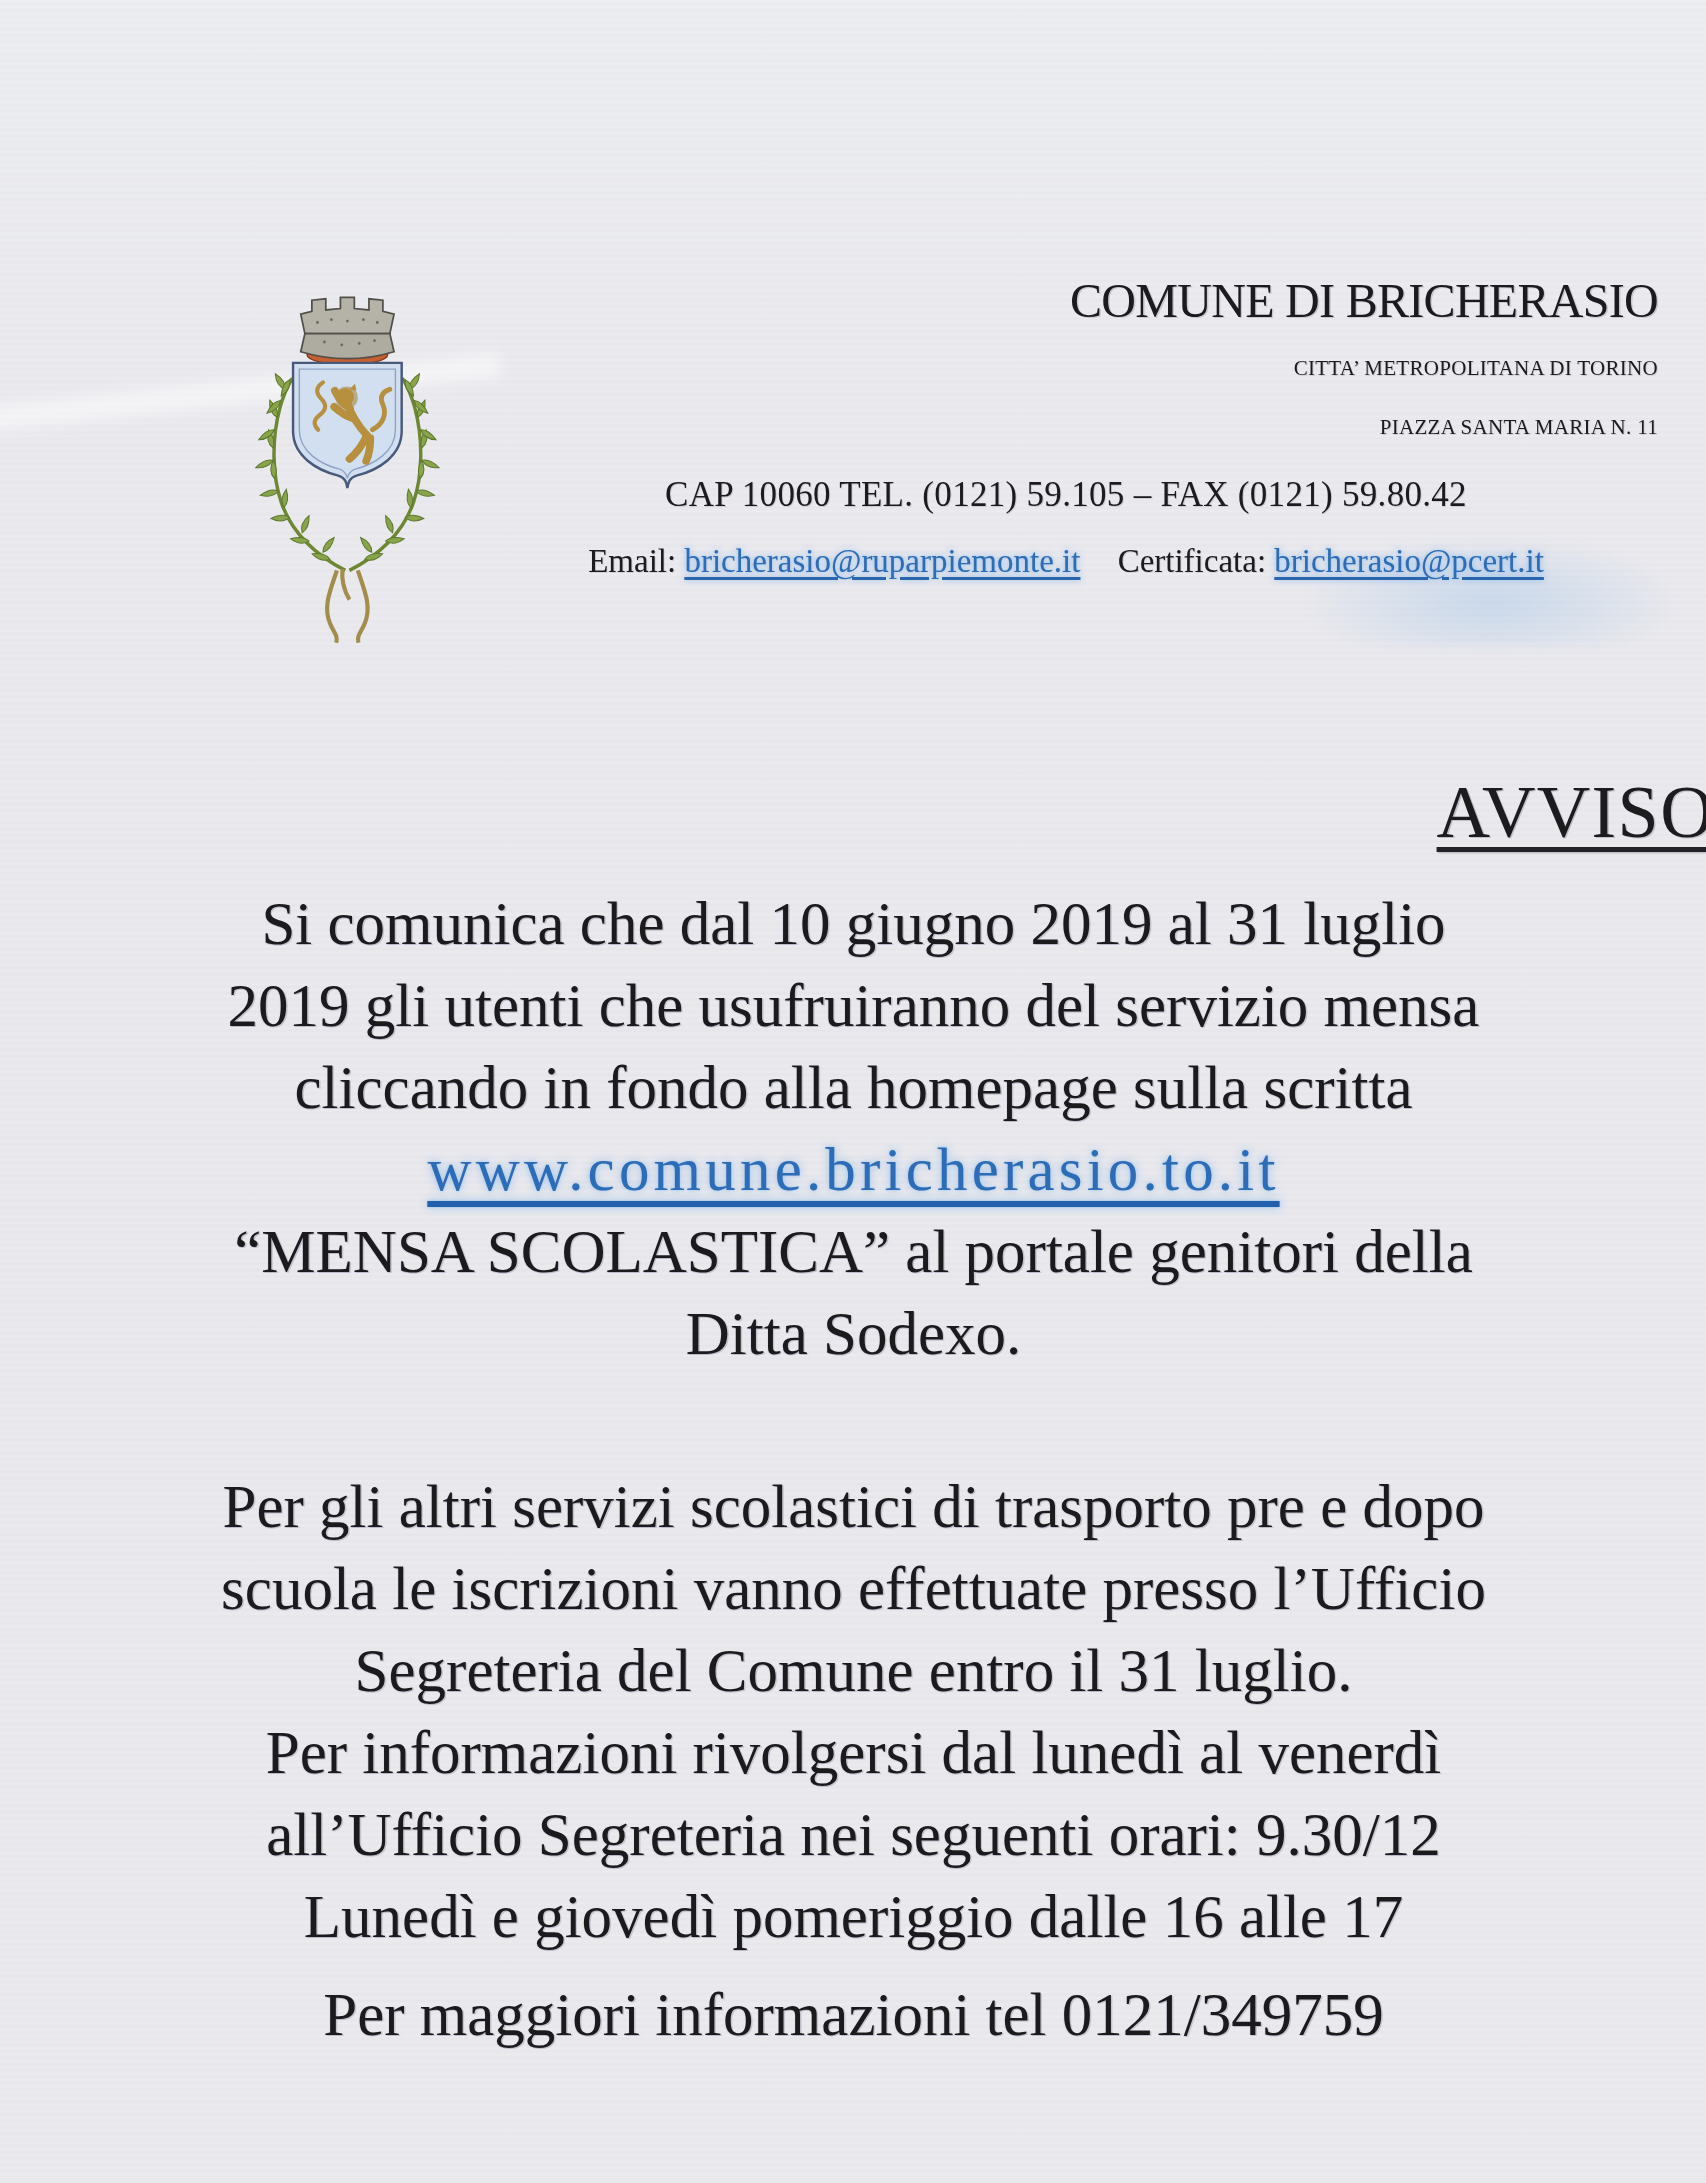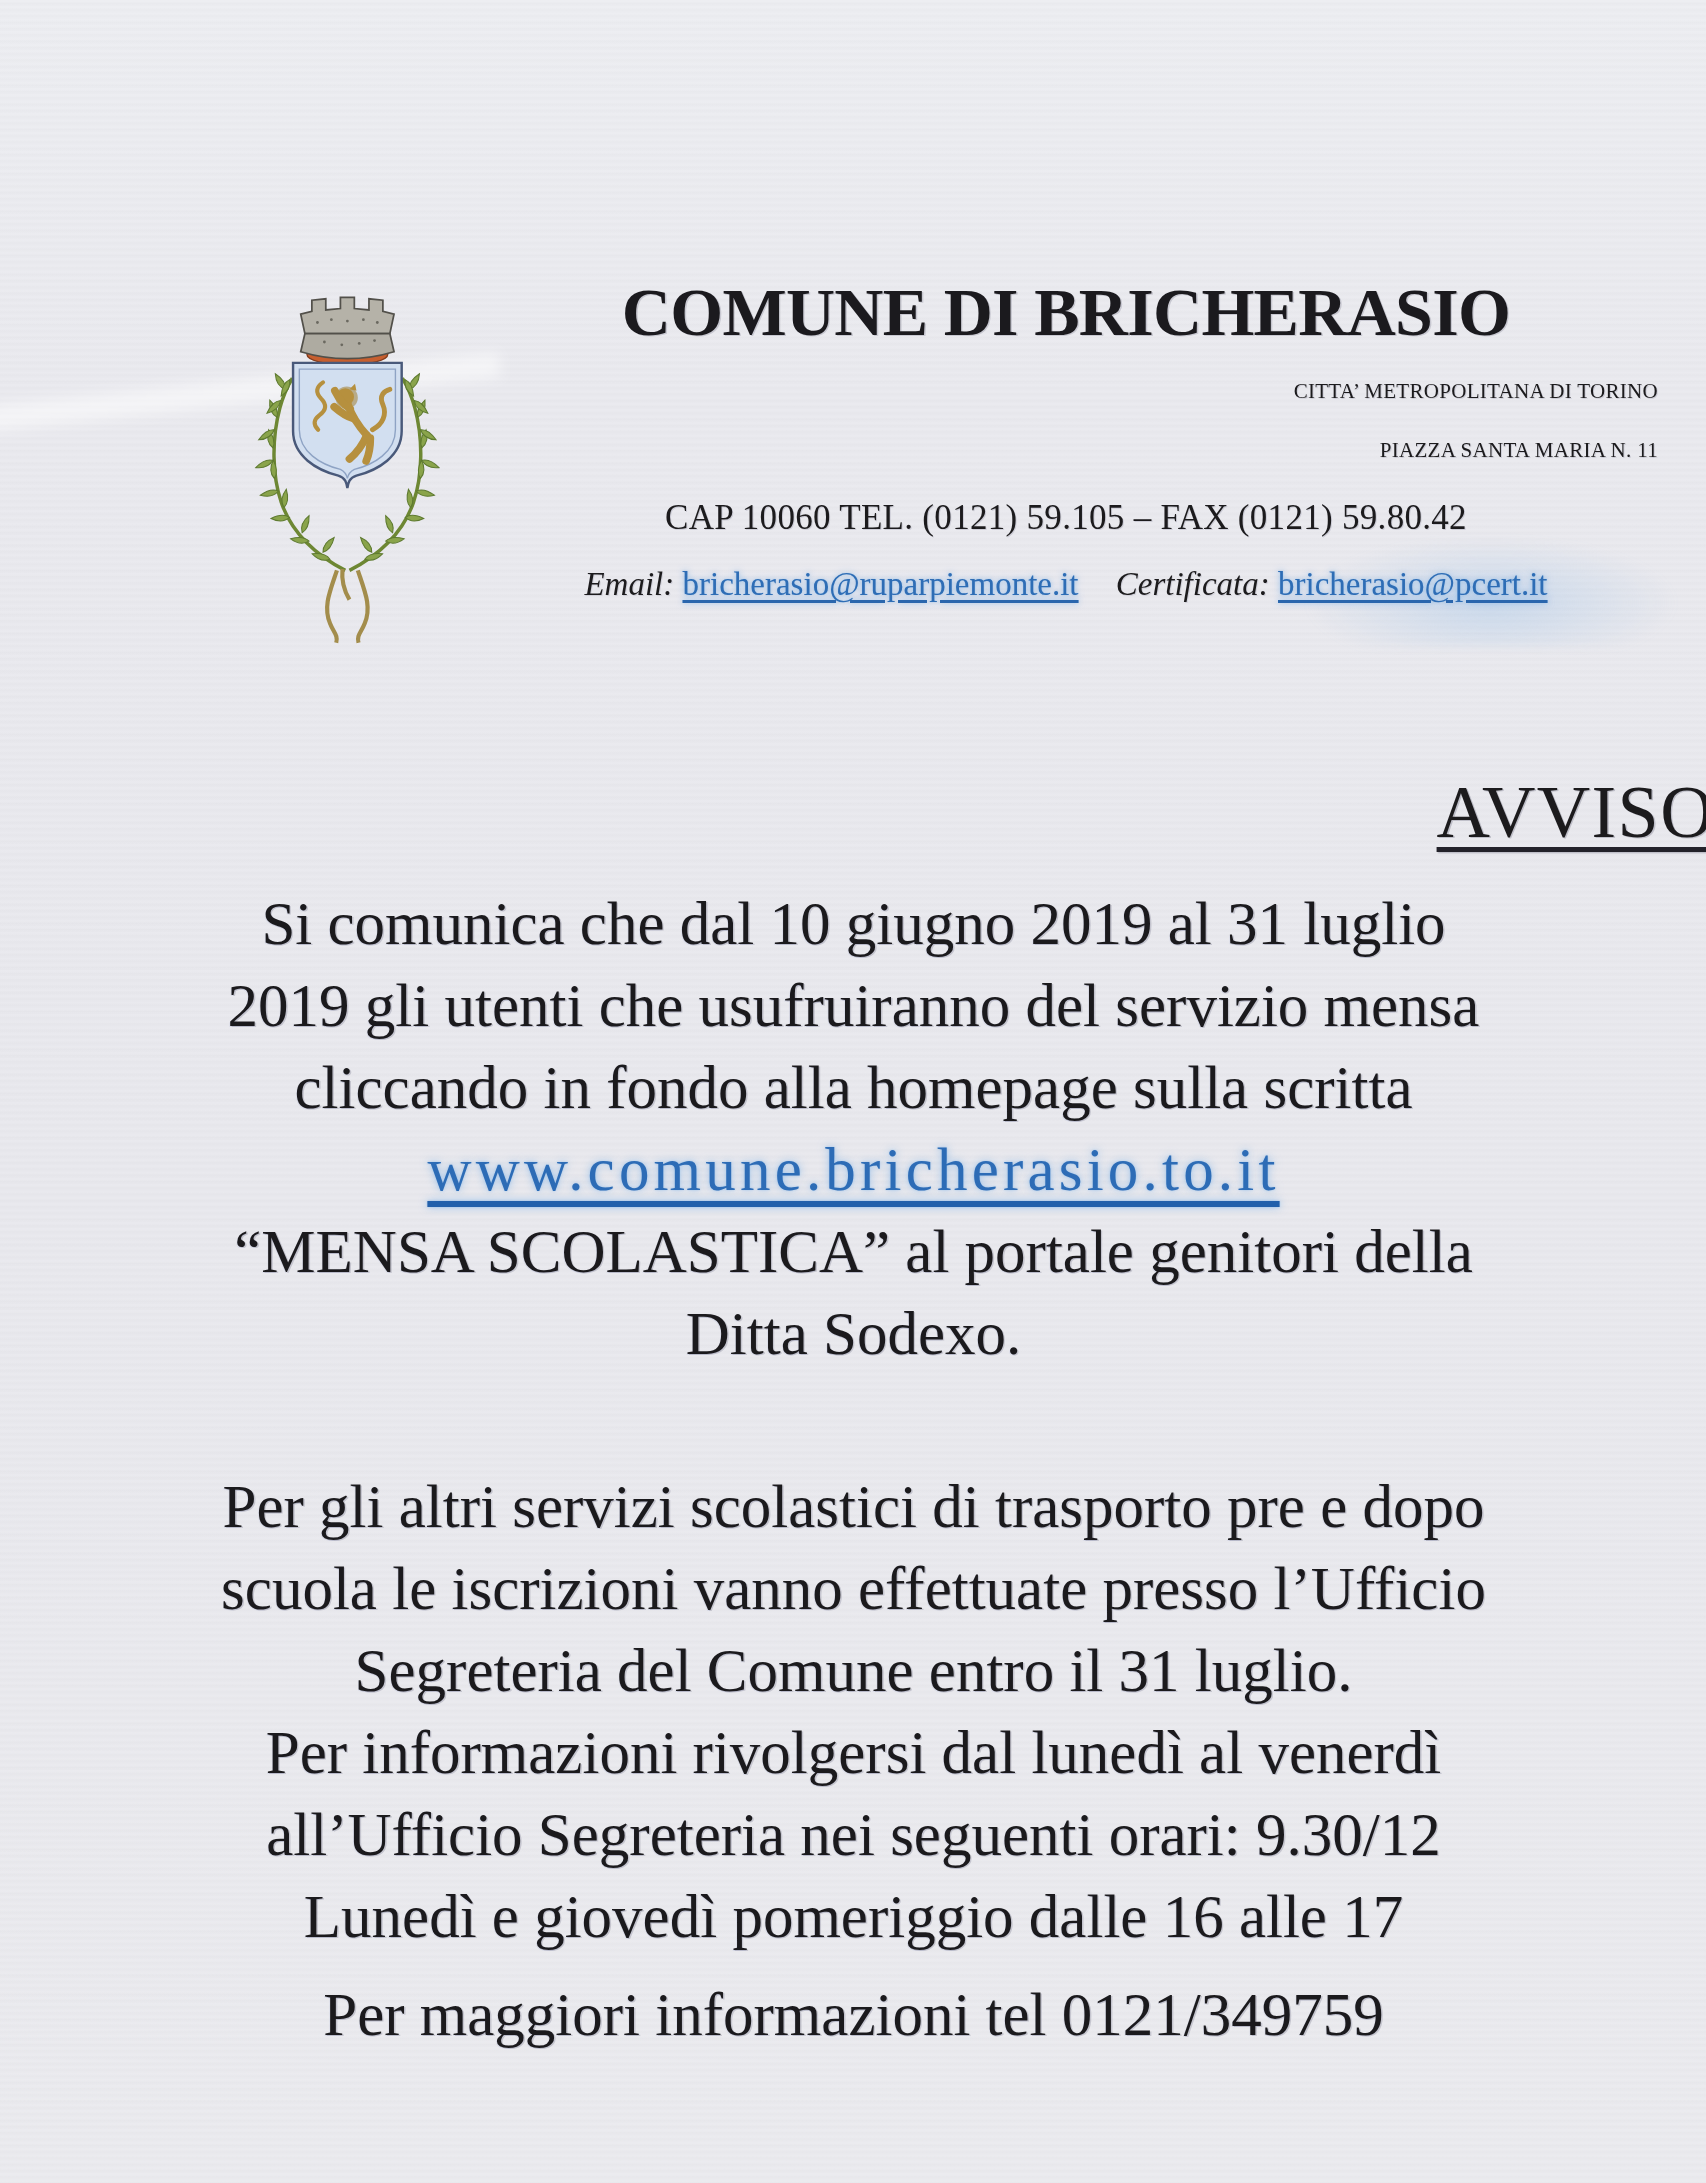--- a/index.html
+++ b/index.html
@@ -32,42 +32,42 @@
     filter:blur(4.2px);
   }
 
   .crest{position:absolute;left:213px;top:293px;width:259px;height:357px;}
 
   .header-text{
     position:absolute;left:474px;top:273px;width:1184px;
     text-align:center;
   }
   .org-name{
-    font-size:68px;line-height:1.15;letter-spacing:-0.7px;
+    font-size:48px;line-height:1.15;letter-spacing:-0.7px;
     color:#1b1a1e;
     text-shadow:1.4px 1.4px 0 rgba(50,50,80,0.18);
-    margin:0 0 28px 0;font-weight:bold;
+    margin:0 0 28px 0;font-weight:normal;text-align:right;
   }
   .sub1,.sub2{
     font-size:21px;line-height:1.15;letter-spacing:0.3px;
     text-shadow:1px 1px 0 rgba(50,50,90,0.15);
     margin:0 0 35px 0;
     text-align:right;
   }
   .sub2{margin-bottom:36px;}
   .sub3{
     font-size:35px;line-height:1.15;letter-spacing:0.3px;
     text-shadow:1px 1px 0 rgba(50,50,90,0.15);
     margin:0 0 26.5px 0;
   }
   .emails{
     font-size:33px;line-height:1.2;margin:0;
     text-shadow:1px 1px 0 rgba(50,50,90,0.12);
   }
-  .emails .lbl{color:#1c1b1d;font-style:italic;}
+  .emails .lbl{color:#1c1b1d;}
   .emails a{
     color:#2e6db5;
     text-decoration:underline;
     text-decoration-color:#2a66ad;
     text-decoration-thickness:2.8px;
     text-underline-offset:4.9px;
     text-shadow:0 0 6.3px rgba(110,170,230,0.75), 0 0 1.4px rgba(110,170,230,0.5);
     cursor:pointer;
   }
   .email-gap{display:inline-block;width:29px;}

